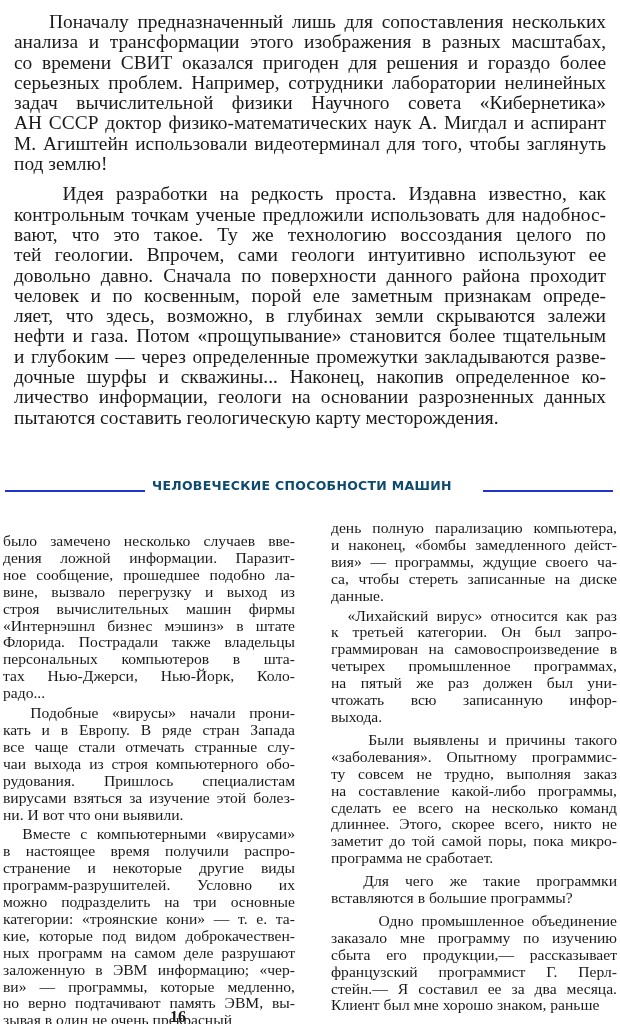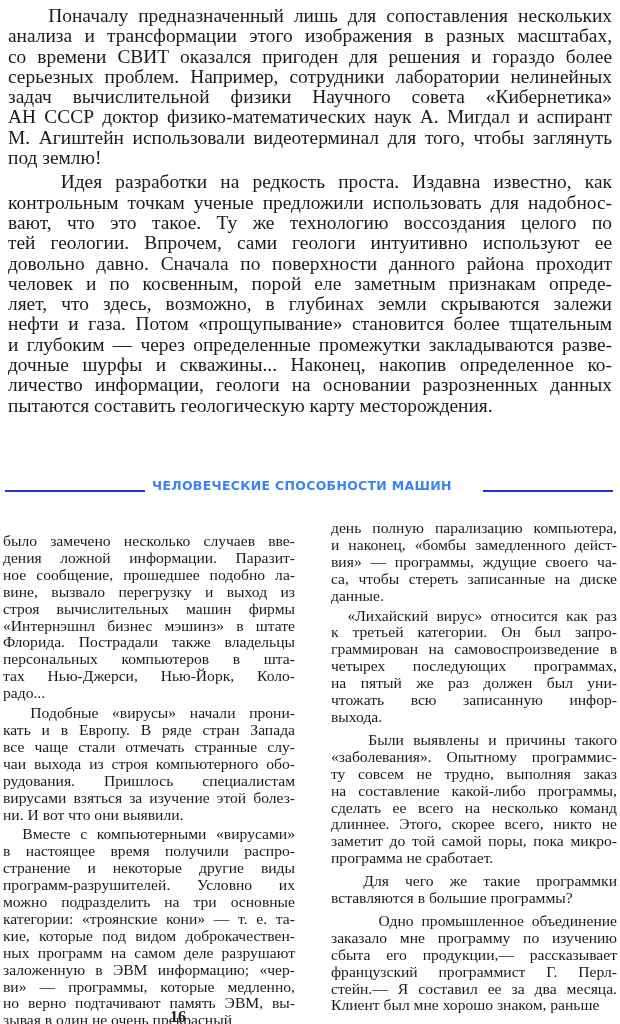--- a/index.html
+++ b/index.html
@@ -1,27 +1,27 @@
 <!DOCTYPE html>
 <html><head>
   <meta charset="utf-8">
   <style>
     html, body { margin:0; padding:0; background:#ffffff; }
     body { width:620px; height:1024px; overflow:hidden; position:relative;
       font-family:"Liberation Serif", serif; color:#1a1a1a; }
     .top { position:absolute; left:4px; top:2px; width:612px; }
-    .top p { margin:4px; font-size:19.4px; line-height:20.3px; text-align:justify; }
+    .top p { margin:10px; font-size:19.4px; line-height:20.3px; text-align:justify; }
     .top p .ln { display:block; text-align:justify; text-align-last:justify; white-space:nowrap; }
     .top p .ln.last { text-align-last:left; }
     .heading { position:absolute; left:0; top:476px; width:620px; height:20px; }
     .hline { position:absolute; top:14px; height:2px; background:#2233cc; }
     .hline.left { left:5px; width:140px; }
     .hline.right { left:483px; width:130px; }
     .htext { position:absolute; left:152px; top:2px; font-family:"DejaVu Sans", sans-serif;
-      font-weight:bold; font-size:12.5px; color:#3b82f6; letter-spacing:0.3px; white-space:nowrap; }
+      font-weight:bold; font-size:12.5px; color:#0c4a6e; letter-spacing:0.3px; white-space:nowrap; }
     .col { position:absolute; top:533px; width:292px; }
     .col.left { left:3px; }
     .col.right { left:331px; width:286px; top:520px; }
     .col p { margin:0; font-size:15.6px; line-height:16.9px; }
     .col .ln { display:block; text-align:justify; text-align-last:justify; white-space:nowrap; }
     .col .ln.last { text-align-last:left; }
     .gap { height:3px; }
     .gap2 { height:6px; }
     .pagenum { position:absolute; left:170px; top:1008px; font-size:16px; font-weight:bold; }
   </style>
@@ -106,21 +106,21 @@
       <span class="ln">и наконец, «бомбы замедленного дейст-</span>
       <span class="ln">вия» — программы, ждущие своего ча-</span>
       <span class="ln">са, чтобы стереть записанные на диске</span>
       <span class="ln last">данные.</span>
     </p>
     <div class="gap"></div>
     <p>
       <span class="ln">&nbsp;&nbsp;«Лихайский вирус» относится как раз</span>
       <span class="ln">к третьей категории. Он был запро-</span>
       <span class="ln">граммирован на самовоспроизведение в</span>
-      <span class="ln">четырех последующих программах,</span>
+      <span class="ln">четырех промышленное программах,</span>
       <span class="ln">на пятый же раз должен был уни-</span>
       <span class="ln">чтожать всю записанную инфор-</span>
       <span class="ln last">выхода.</span>
     </p>
     <div class="gap2"></div>
     <p>
       <span class="ln">&nbsp;&nbsp;&nbsp;&nbsp;Были выявлены и причины такого</span>
       <span class="ln">«заболевания». Опытному программис-</span>
       <span class="ln">ту совсем не трудно, выполняя заказ</span>
       <span class="ln">на составление какой-либо программы,</span>

